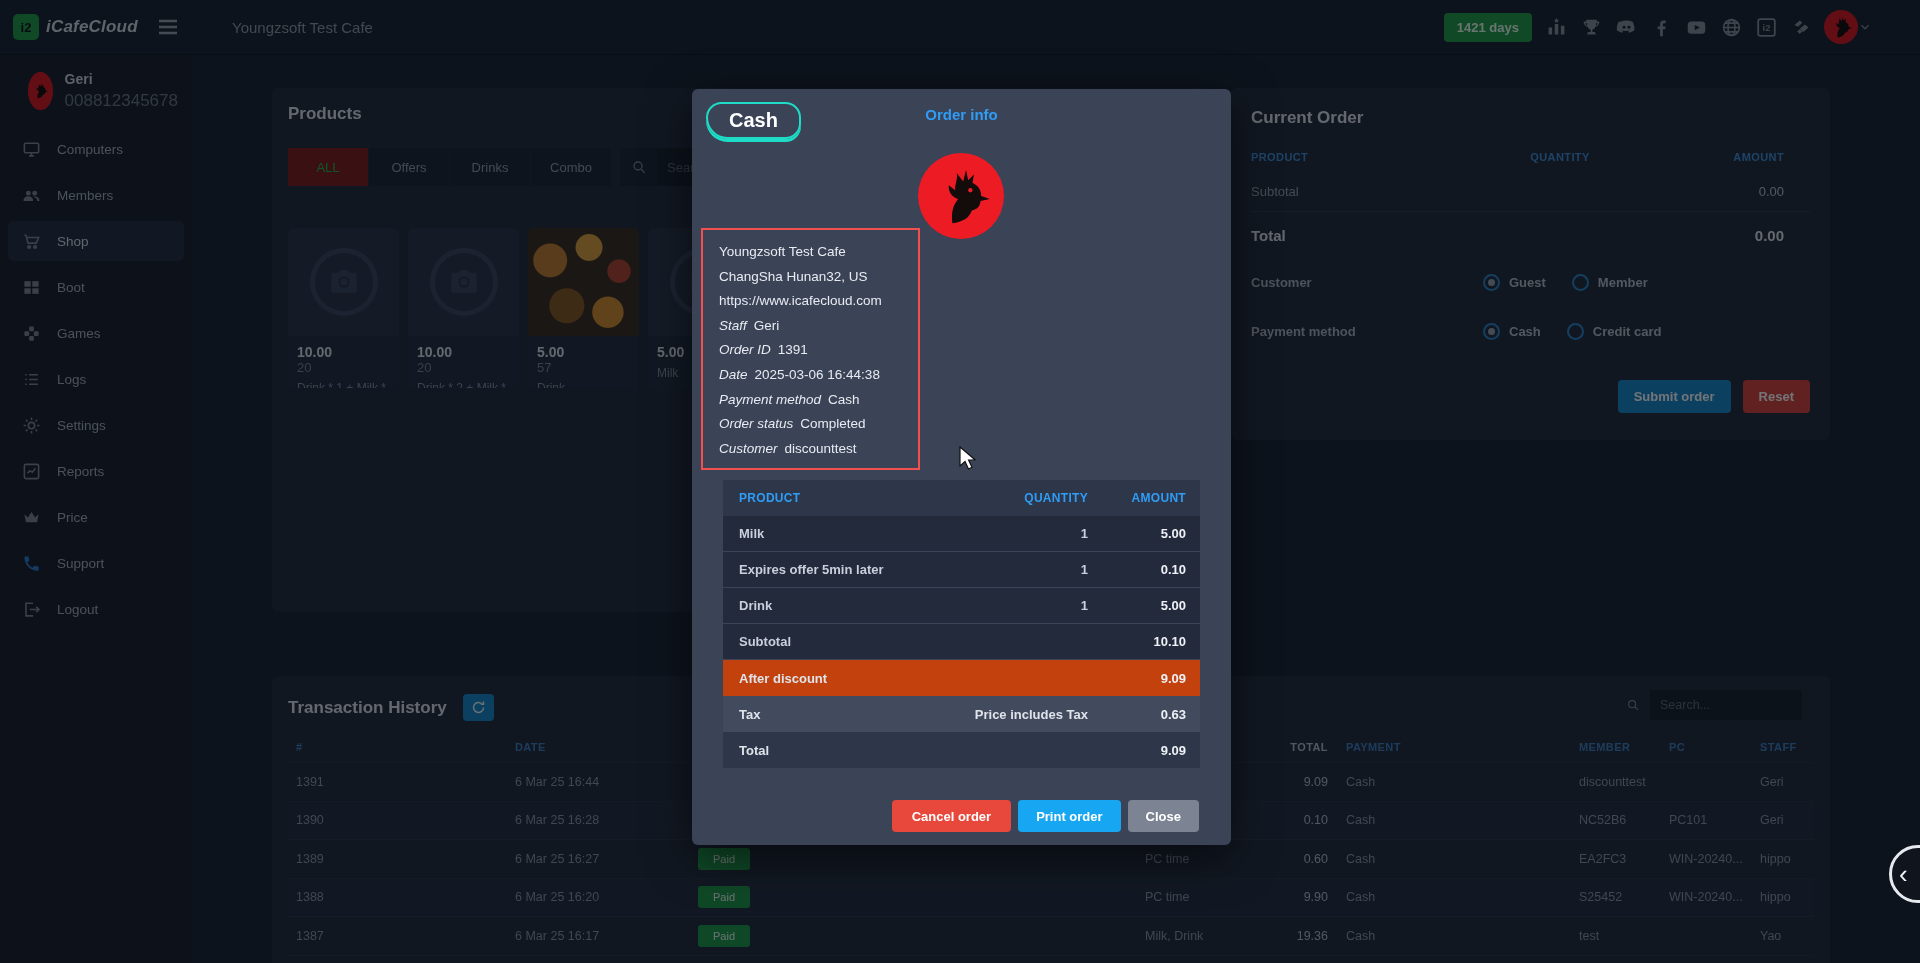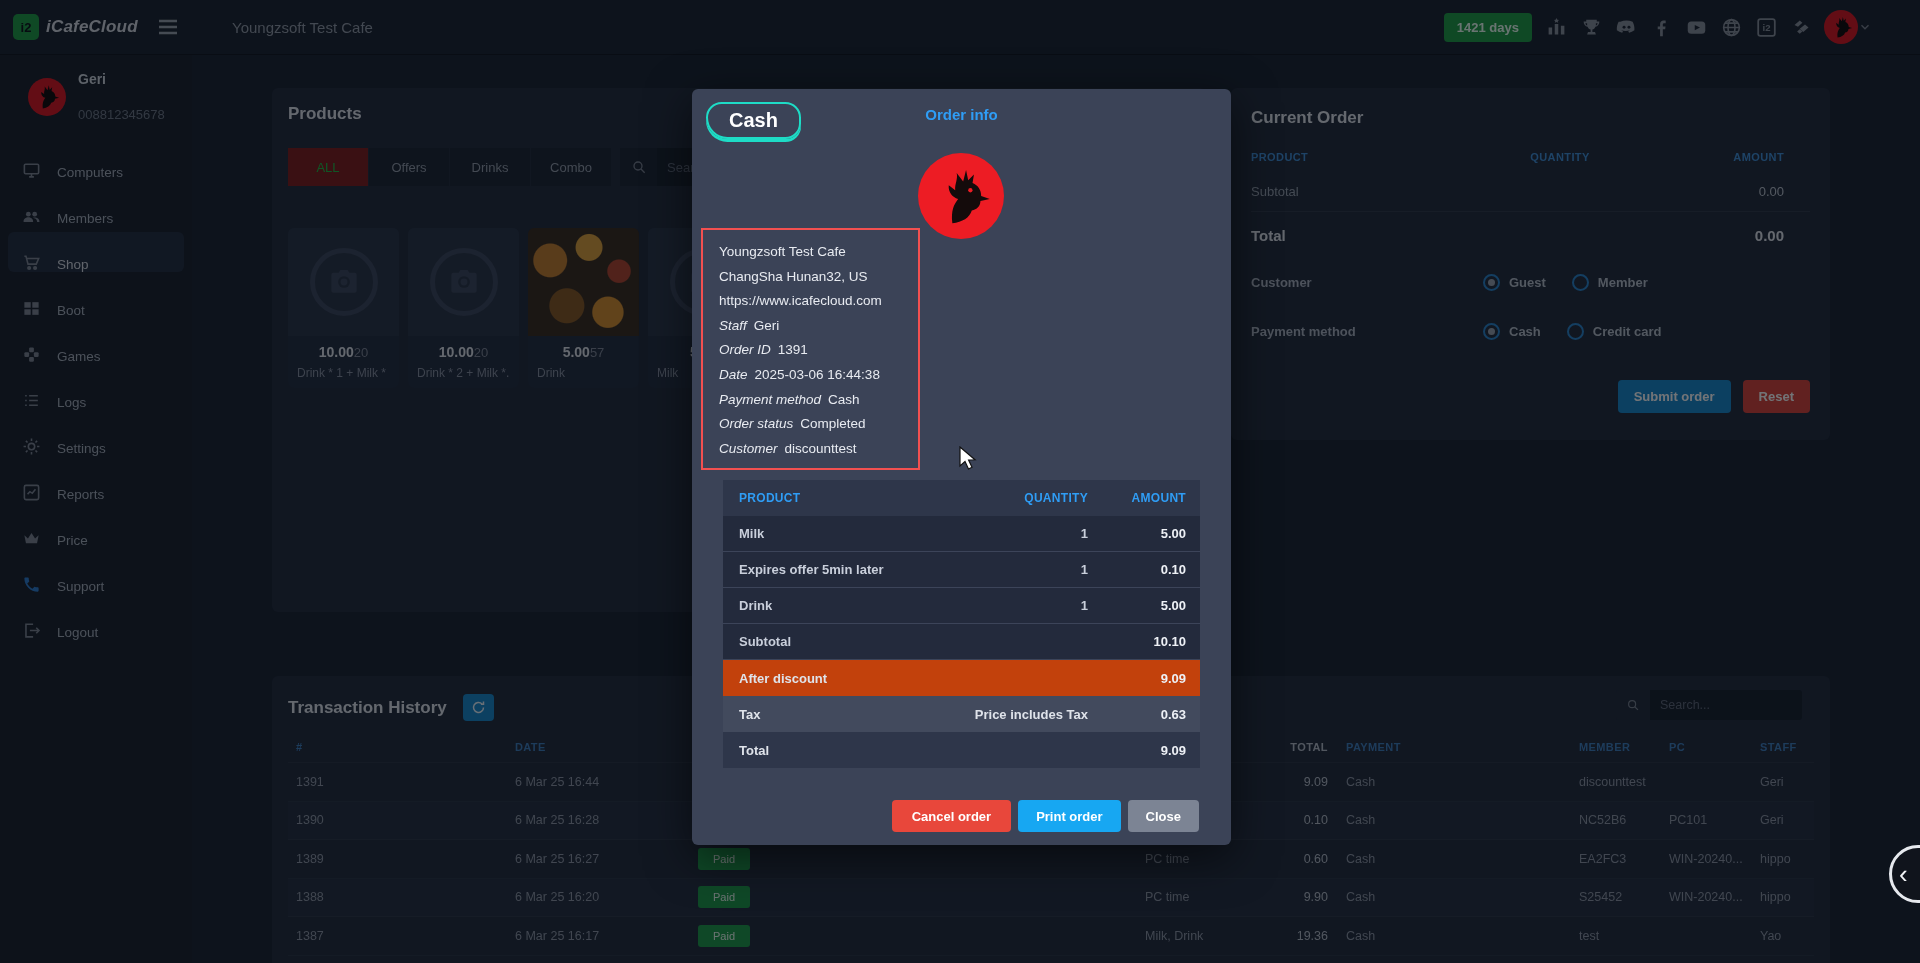--- a/index.html
+++ b/index.html
@@ -25,23 +25,23 @@
     display:flex; align-items:center; justify-content:center; color:#120a0a; margin-left:12px;}
   .avatar svg { width:82%; height:82%; }
   .tb-chevron { width:14px; height:14px; color:#7d8591; }
 
   
   .sidebar { position:absolute; left:0; top:55px; width:192px; height:908px; background:#19212d; z-index:1; }
   .side-user { display:flex; align-items:center; padding:16px 14px 10px 16px; }
   .su-avatar { width:38px; height:38px; }
   .su-text { margin-left:12px; }
   .su-name { font-size:14px; font-weight:bold; color:#cfd5de; }
-  .su-phone { font-size:13px; color:#6f7886; margin-top:20px; }
+  .su-phone { font-size:17px; color:#6f7886; margin-top:4px; }
   .side-items { margin-top:8px; }
-  .side-item { display:flex; align-items:flex-end; height:40px; margin:6px 8px; padding-left:14px;
+  .side-item { display:flex; align-items:center; height:40px; margin:6px 8px; padding-left:14px;
     border-radius:6px; cursor:pointer; }
   .side-item .icon { width:19px; height:19px; color:#7f8795; flex:0 0 auto; }
   .side-item .lbl { margin-left:16px; font-size:13.5px; color:#a7afbc; }
   .side-item.active { background:#242f41; }
   .side-item.active .lbl { color:#d6dbe3; }
   .side-item.support .icon { color:#2d7dd2; }
 
   
   .panel { position:absolute; background:#222c3d; border-radius:6px; }
   .products-panel { left:272px; top:88px; width:934px; height:524px; padding:16px; }
@@ -63,21 +63,21 @@
   .cam-ring { width:68px; height:68px; border-radius:50%; border:5px solid #3c475d;
     display:flex; align-items:center; justify-content:center; color:#3c475d; }
   .cam-ring svg { width:32px; height:32px; }
   .pcard.food-card .thumb { background-color:#3a2c1e; background-image:
       radial-gradient(circle at 20% 30%, #c77f2f 0 14%, transparent 15%),
       radial-gradient(circle at 55% 18%, #e0a33c 0 12%, transparent 13%),
       radial-gradient(circle at 82% 40%, #b3442e 0 10%, transparent 11%),
       radial-gradient(circle at 35% 72%, #8a5a24 0 16%, transparent 17%),
       radial-gradient(circle at 72% 78%, #d8902f 0 13%, transparent 14%); }
   .pinfo { padding:8px 9px 0 9px; }
-  .pinfo-row { display:flex; justify-content:center; align-items:baseline; }
+  .pinfo-row { display:flex; justify-content:space-between; align-items:baseline;flex-direction:column; }
   .pprice { font-size:14px; font-weight:bold; color:#dfe3ea; }
   .pstock { font-size:13px; color:#7f8797; }
   .pname { margin-top:6px; font-size:12px; color:#868fa0; white-space:nowrap; overflow:hidden; }
 
   .order-panel { left:1231px; top:88px; width:599px; height:352px; padding:20px; }
   .co-headers { display:flex; margin-top:14px; height:30px; align-items:center;
     font-size:11px; font-weight:bold; color:#4090d9; letter-spacing:.4px; }
   .co-prod { flex:1; } .co-qty { width:200px; text-align:center; } .co-amt { width:150px; text-align:right; padding-right:26px; }
   .co-row { display:flex; align-items:center; }
   .co-sub { height:40px; border-bottom:1px solid rgba(255,255,255,.07); font-size:13px; color:#97a0ad; }

